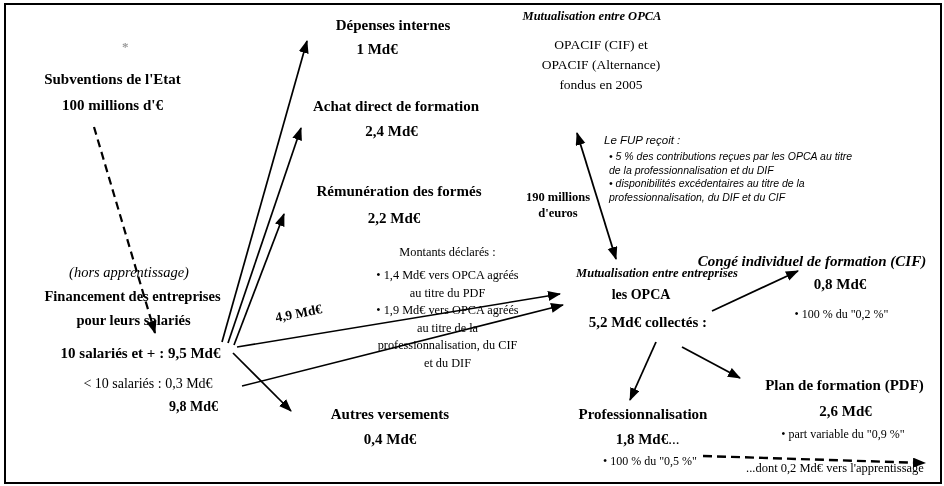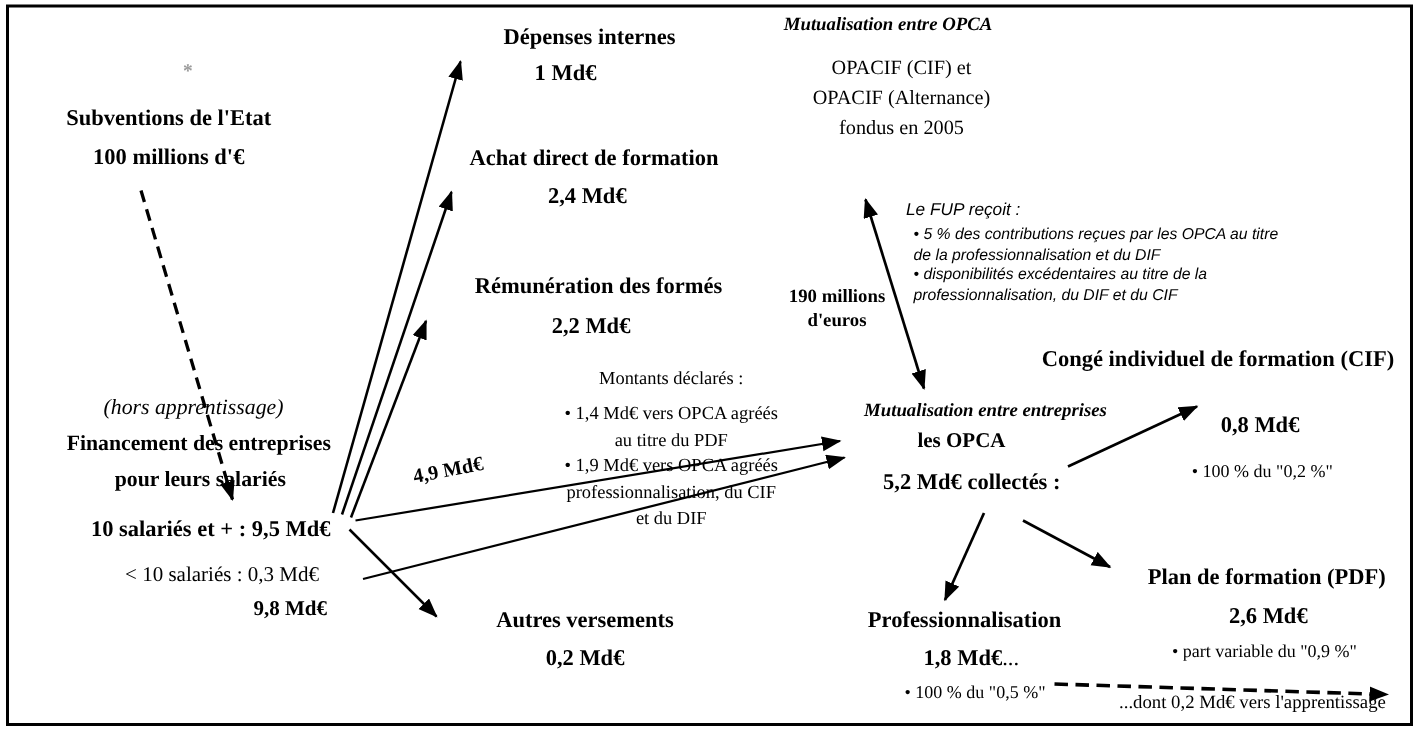--- a/index.html
+++ b/index.html
@@ -87,38 +87,39 @@
   <div class="t c" style="left:62px;top:376px;width:172px;font-size:14px;">&lt; 10 salariés : 0,3 Md€</div>
   <div class="t b c" style="left:131px;top:399px;width:125px;font-size:14px;">9,8 Md€</div>
 
   <div class="t b" style="left:277px;top:310px;font-size:13.5px;transform:rotate(-11deg);transform-origin:left bottom;">4,9 Md€</div>
 
   <div class="t c" style="left:350px;top:245px;width:195px;font-size:12.3px;">Montants déclarés :</div>
   <div class="t c mont-lines" style="left:350px;top:267px;width:195px;font-size:12.3px;">
     <div>• 1,4 Md€ vers OPCA agréés</div>
     <div>au titre du PDF</div>
     <div>• 1,9 Md€ vers OPCA agréés</div>
+    <div>au titre de la</div>
     <div>professionnalisation, du CIF</div>
     <div>et du DIF</div>
   </div>
 
   <div class="t b i c" style="left:557px;top:266px;width:200px;font-size:12.5px;font-family:Liberation Serif, serif;">Mutualisation entre entreprises</div>
   <div class="t b c" style="left:571px;top:287px;width:140px;font-size:14px;">les OPCA</div>
   <div class="t b c" style="left:547px;top:314px;width:160px;font-size:15px;text-align:right;">5,2 Md€ collectés :</div>
 
-  <div class="t b c" style="left:686px;top:232px;width:252px;font-size:15px;">Congé individuel de formation (CIF)</div>
+  <div class="t b c" style="left:686px;top:253px;width:252px;font-size:15px;font-style:italic;">Congé individuel de formation (CIF)</div>
   <div class="t b c" style="left:790px;top:276px;width:100px;font-size:15px;">0,8 Md€</div>
   <div class="t c" style="left:779px;top:308px;width:125px;font-size:12px;">• 100 % du "0,2 %"</div>
 
   <div class="t b c" style="left:752px;top:377px;width:185px;font-size:15px;">Plan de formation (PDF)</div>
   <div class="t b c" style="left:798px;top:403px;width:95px;font-size:15px;">2,6 Md€</div>
   <div class="t c" style="left:767px;top:428px;width:152px;font-size:12px;">• part variable du "0,9 %"</div>
 
   <div class="t b c" style="left:577px;top:406px;width:132px;font-size:15px;">Professionnalisation</div>
   <div class="t c" style="left:600px;top:431px;width:95px;font-size:15px;"><span class="b">1,8 Md€</span><span>...</span></div>
   <div class="t c" style="left:589px;top:455px;width:122px;font-size:12px;">• 100 % du "0,5 %"</div>
 
   <div class="t b c" style="left:323px;top:406px;width:134px;font-size:15px;">Autres versements</div>
-  <div class="t b c" style="left:348px;top:431px;width:84px;font-size:15px;">0,2 Md€</div>
+  <div class="t b c" style="left:348px;top:431px;width:84px;font-size:15px;">0,4 Md€</div>
 
   <div class="t" style="left:746px;top:461px;font-size:12.5px;">...dont 0,2 Md€ vers l'apprentissage</div>
 
 </div>
 
 </body></html>

